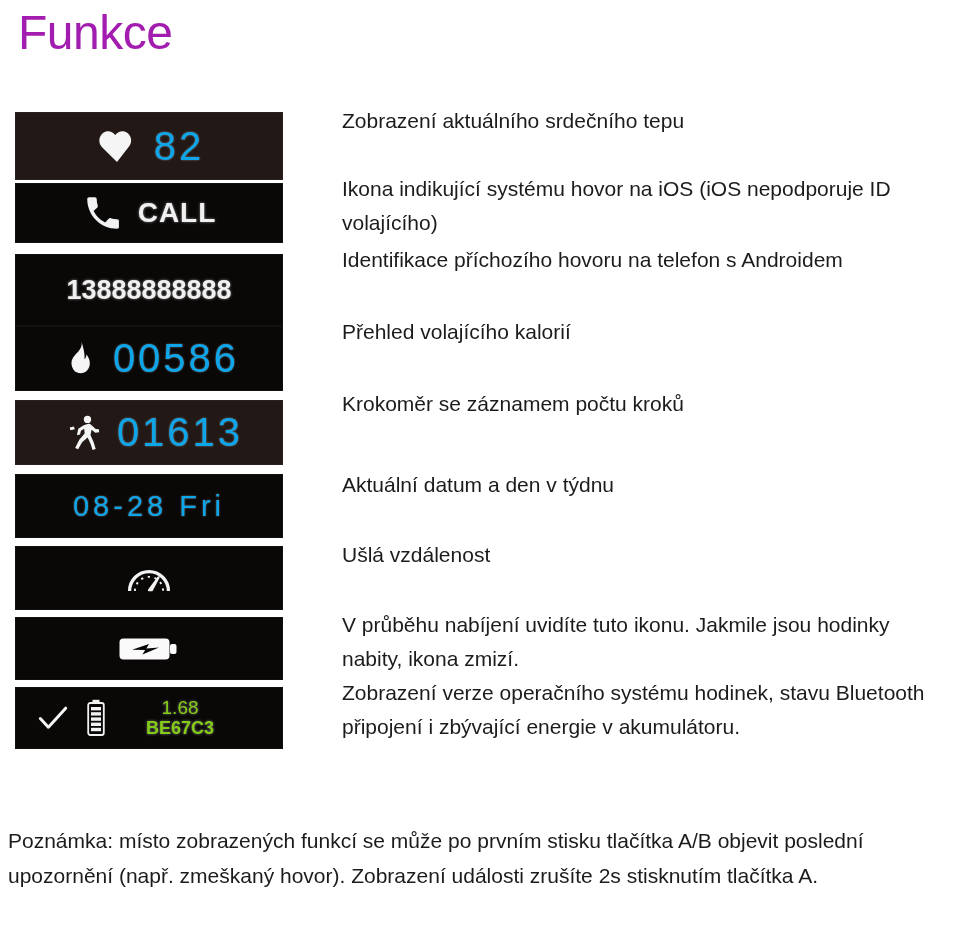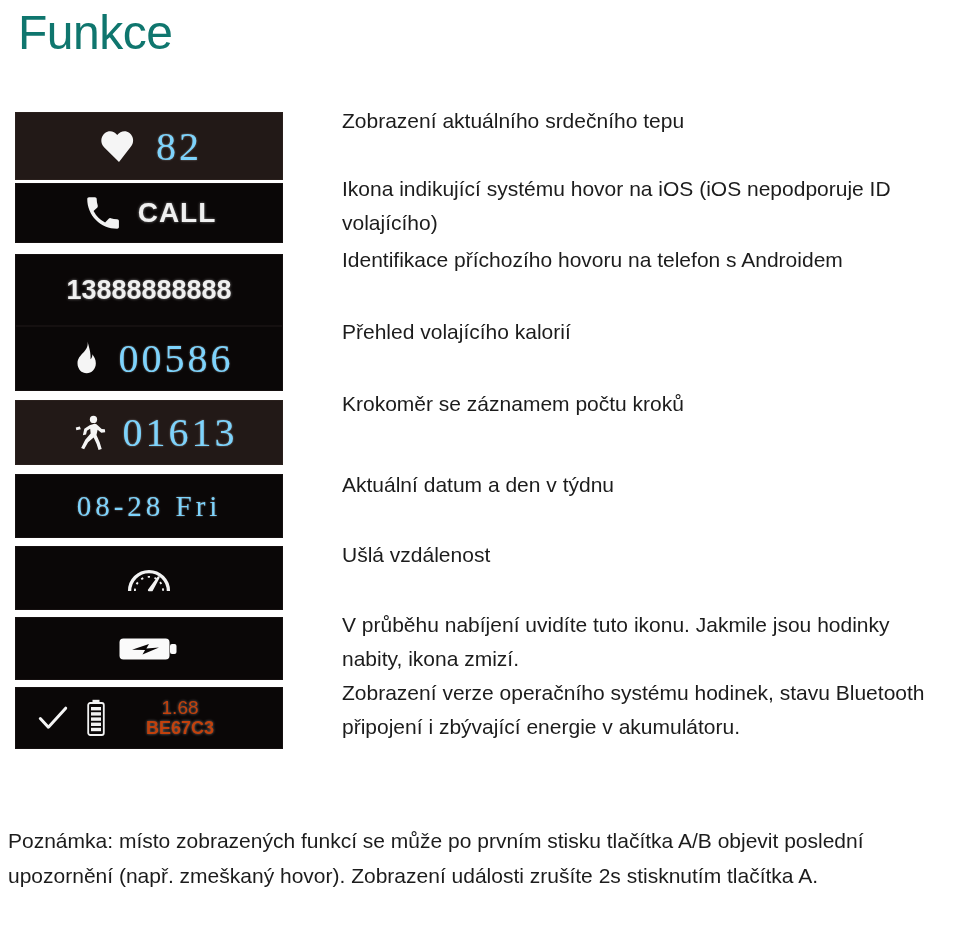--- a/index.html
+++ b/index.html
@@ -15,21 +15,21 @@
   }
 
   
   #page-title {
     position: absolute;
     left: 18px;
     top: 8px;
     font-size: 48px;
     line-height: 1.05;
     font-weight: 400;
-    color: #0f766e;
+    color: #a21caf;
     letter-spacing: -0.5px;
   }
 
   
   #display-column {
     position: absolute;
     left: 15px;
     top: 112px;
     width: 270px;
   }
@@ -50,22 +50,22 @@
     align-items: center;
     justify-content: center;
     width: 100%;
     height: 100%;
     gap: 14px;
     padding: 0 10px;
   }
   .strip-inner.center { justify-content: center; }
 
   .seg {
-    font-family: Liberation Serif, serif;
-    color: #7dd3fc;
+    font-family: Liberation Sans, sans-serif;
+    color: #0ea5e9;
     letter-spacing: 4px;
     font-weight: 400;
     text-shadow: 0 0 2px rgba(255,255,255,0.45);
   }
   .seg-big { font-size: 40px; letter-spacing: 3px; }
   .seg-date { font-size: 29px; letter-spacing: 4px; }
 
   .plain {
     font-family: "Liberation Sans", sans-serif;
     color: #f0f0f0;
@@ -74,21 +74,21 @@
   }
   .plain-call { font-size: 28px; letter-spacing: 1px; }
   .plain-num  { font-size: 27px; letter-spacing: 0px; }
 
   .glyph { display: inline-flex; align-items: center; justify-content: center; }
   .glyph svg { display: block; }
 
   
   .ver-text {
     font-family: "Liberation Sans", sans-serif;
-    color: #c2410c;
+    color: #84cc16;
     text-align: center;
     line-height: 1.08;
     text-shadow: 0 0 3px rgba(255,255,255,0.45);
   }
   .ver-text .v1 { font-size: 19px; font-weight: 400; display:block; }
   .ver-text .v2 { font-size: 18px; font-weight: 700; display:block; }
 
   
   #feature-column {
     position: absolute;

